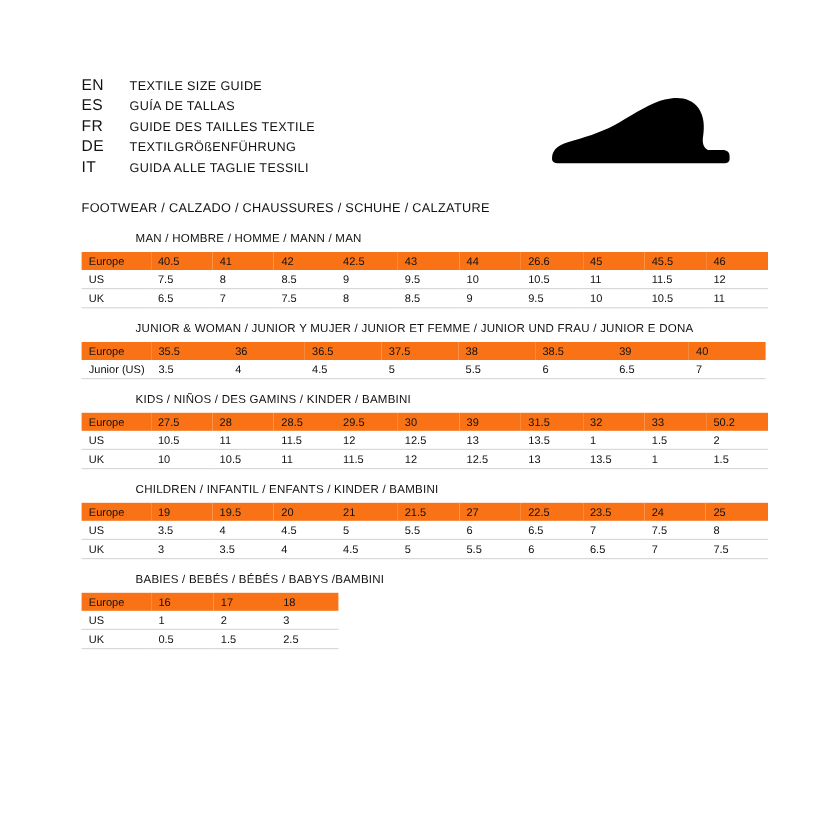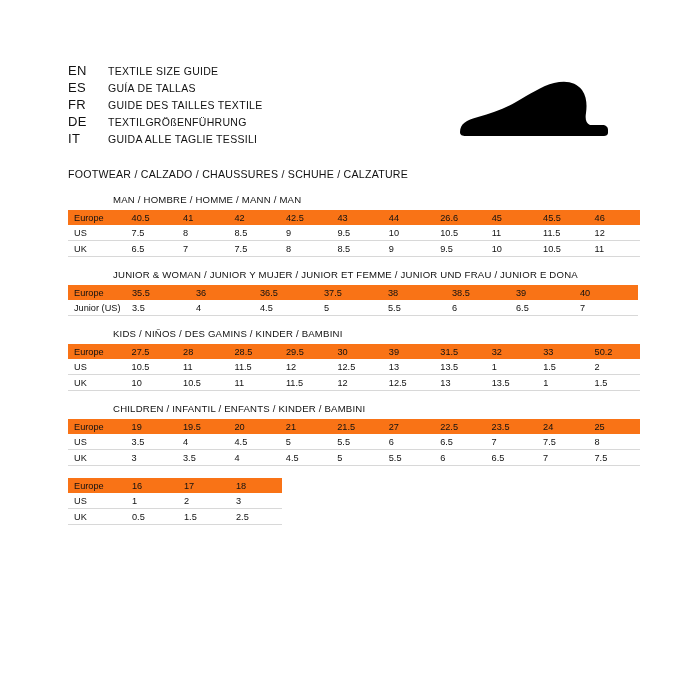--- a/index.html
+++ b/index.html
@@ -360,20 +360,21 @@
         <td>6</td>
         <td>6.5</td>
         <td>7</td>
         <td>7.5</td>
       </tr>
     </tbody>
       </table>
   </div>
 
   <div class="group">
+    <div class="group-label">BABIES / BEBÉS / BÉBÉS / BABYS /BAMBINI</div>
     <table class="size">
       <colgroup>
         <col style="width:58px">
           <col style="width:52px">
           <col style="width:52px">
           <col style="width:52px">
       </colgroup>
       <tbody>
           <tr class="head">
         <td class="rowlabel">Europe</td>

